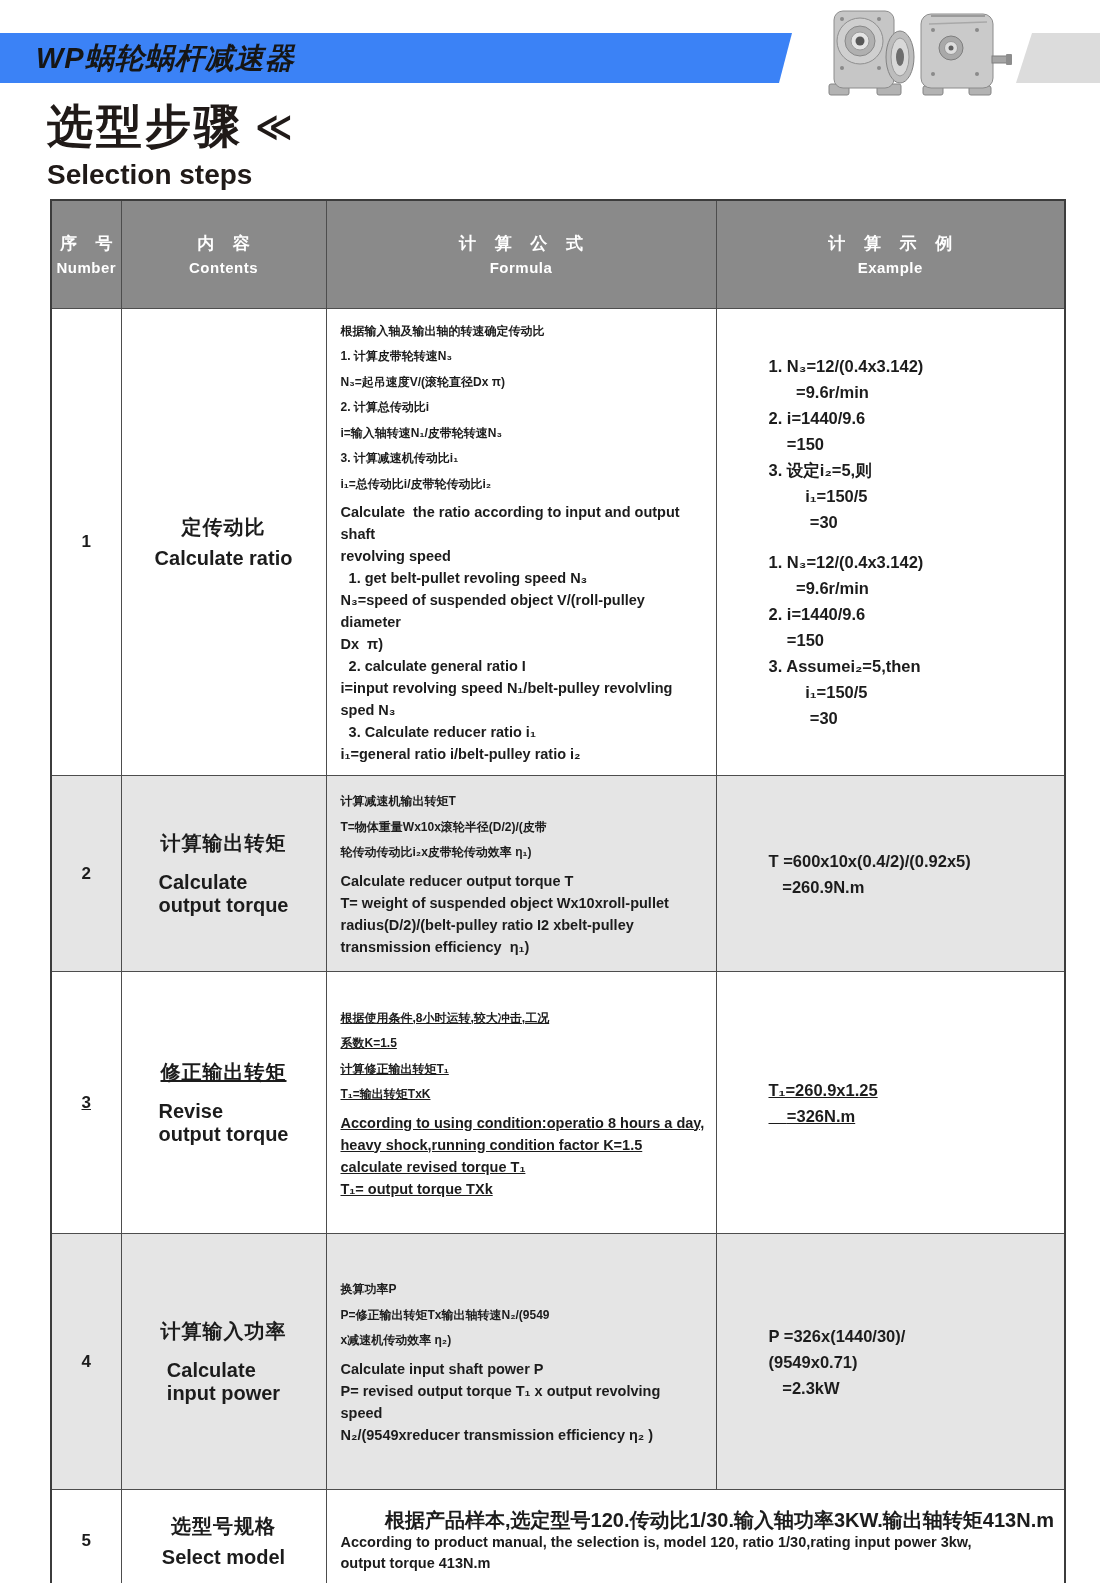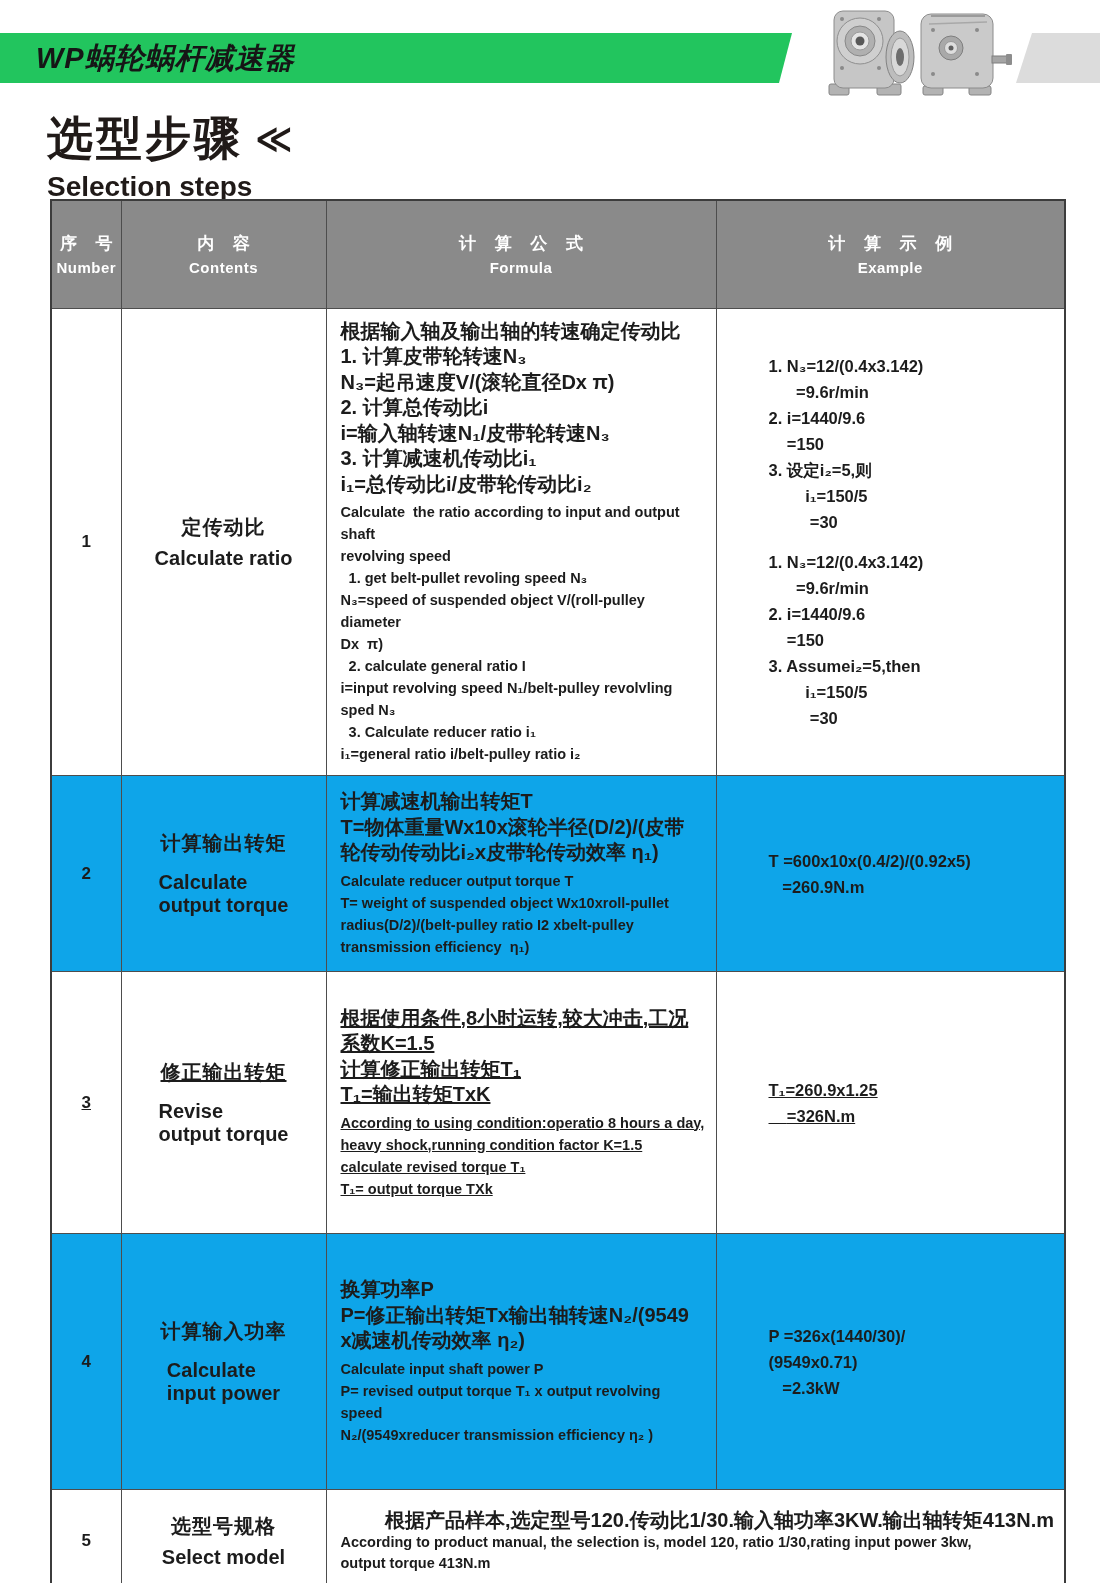--- a/index.html
+++ b/index.html
@@ -6,68 +6,68 @@
   body { background: #ffffff; font-family: "Liberation Sans", "DejaVu Sans", sans-serif; }
   .page {
     position: relative; width: 1100px; height: 1583px;
     background: #ffffff; overflow: hidden;
     font-weight: bold; color: #1c1c1c;
   }
 
   
   .banner-strip {
     position: absolute; left: 0; top: 33px; width: 792px; height: 50px;
-    background: #22c55e;
+    background: #3b82f6;
     clip-path: polygon(0 0, 100% 0, calc(100% - 13px) 100%, 0 100%);
   }
   .banner-title {
     font-style: italic; font-size: 29px; letter-spacing: 1px;
     line-height: 50px; padding-left: 36px; color: #161616;
     white-space: nowrap;
   }
   .banner-strip-right {
     position: absolute; left: 1016px; top: 33px; width: 84px; height: 50px;
     background: #dcdcdc;
     clip-path: polygon(16px 0, 100% 0, 100% 100%, 0 100%);
   }
   .product-photo { position: absolute; left: 815px; top: 4px; width: 200px; height: 100px; }
 
   
-  .title-block { position: absolute; left: 47px; top: 108px; }
+  .title-block { position: absolute; left: 47px; top: 96px; }
   .title-line { display: flex; align-items: center; }
   .title-zh { font-size: 46px; letter-spacing: 3px; color: #201a18; }
   .title-mark { font-size: 36px; margin-left: 12px; color: #201a18; }
   .title-en { font-size: 28px; letter-spacing: 0px; color: #201a18; margin-top: 1px; }
 
   
   table.sel-table {
     position: absolute; left: 50px; top: 199px; width: 1014px;
     border-collapse: collapse; table-layout: fixed;
   }
   table.sel-table, .sel-table th, .sel-table td { border: 1px solid #4d4d4d; }
   table.sel-table { border: 2px solid #3c3c3c; }
   .sel-table th {
     background: #8a8a8a; color: #ffffff; height: 108px;
     vertical-align: middle; text-align: center; font-weight: bold;
   }
   .h-zh { display: block; font-size: 17px; letter-spacing: 7px; text-indent: 7px; }
   .h-en { display: block; font-size: 15px; letter-spacing: 0.5px; margin-top: 4px; }
 
   .sel-table td { vertical-align: middle; }
-  tr.bg-alt td { background: #0ea5e9; }
+  tr.bg-alt td { background: #e5e5e5; }
   tr.bg-white td { background: #ffffff; }
 
   td.num { text-align: center; font-size: 17px; }
   td.content { text-align: center; }
   .c-zh { font-size: 20px; letter-spacing: 1px; }
   .c-en { display: inline-block; text-align: left; font-size: 20px; line-height: 23px; margin-top: 14px; white-space: pre-wrap; }
   .c-en.center { text-align: center; margin-top: 6px; }
 
   td.formula { text-align: left; padding: 10px 10px 10px 14px; }
-  .f-zh { font-size: 20px; line-height: 25.5px; white-space: pre-wrap; }
+  .f-zh { font-size: 12px; line-height: 25.5px; white-space: pre-wrap; }
   .f-en { font-size: 14.5px; line-height: 22px; white-space: pre-wrap; margin-top: 4px; }
 
   td.example { text-align: left; padding-left: 52px; padding-right: 0; margin-top: 28px; }
   .e-zh { font-size: 16.5px; line-height: 26px; white-space: pre-wrap; }
   .e-en { font-size: 16.5px; line-height: 26px; white-space: pre-wrap; margin-top: 14px; }
 
   td.formula-merged { text-align: left; padding: 6px 10px 6px 14px; }
   .m-zh { font-size: 20px; line-height: 23px; white-space: pre-wrap; text-align: right; }
   .m-en { font-size: 14.5px; line-height: 21px; white-space: pre-wrap; }
 

